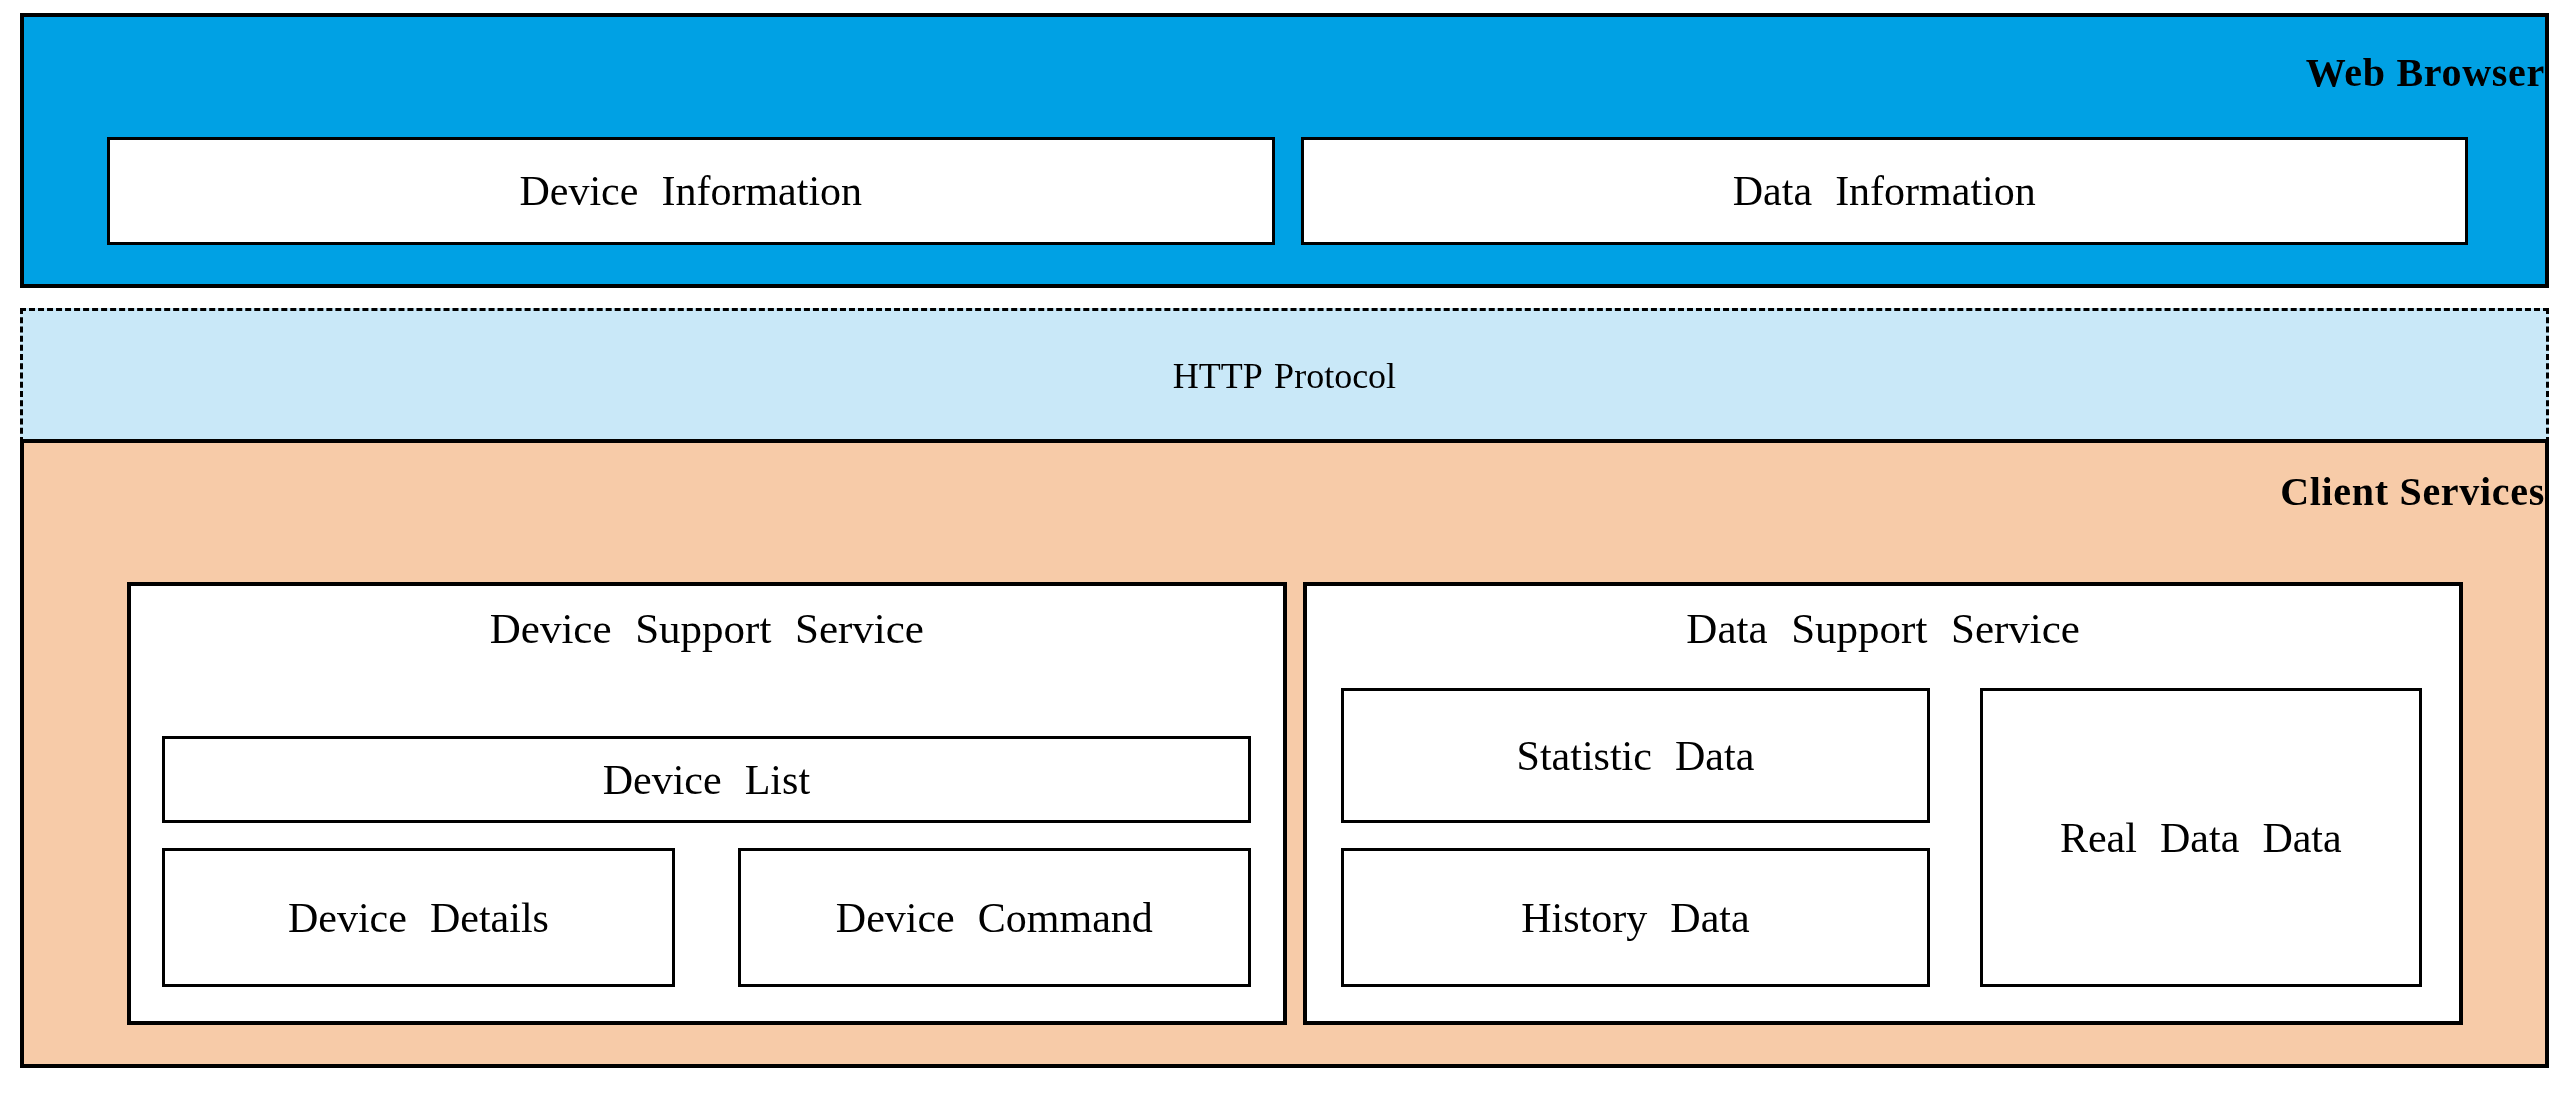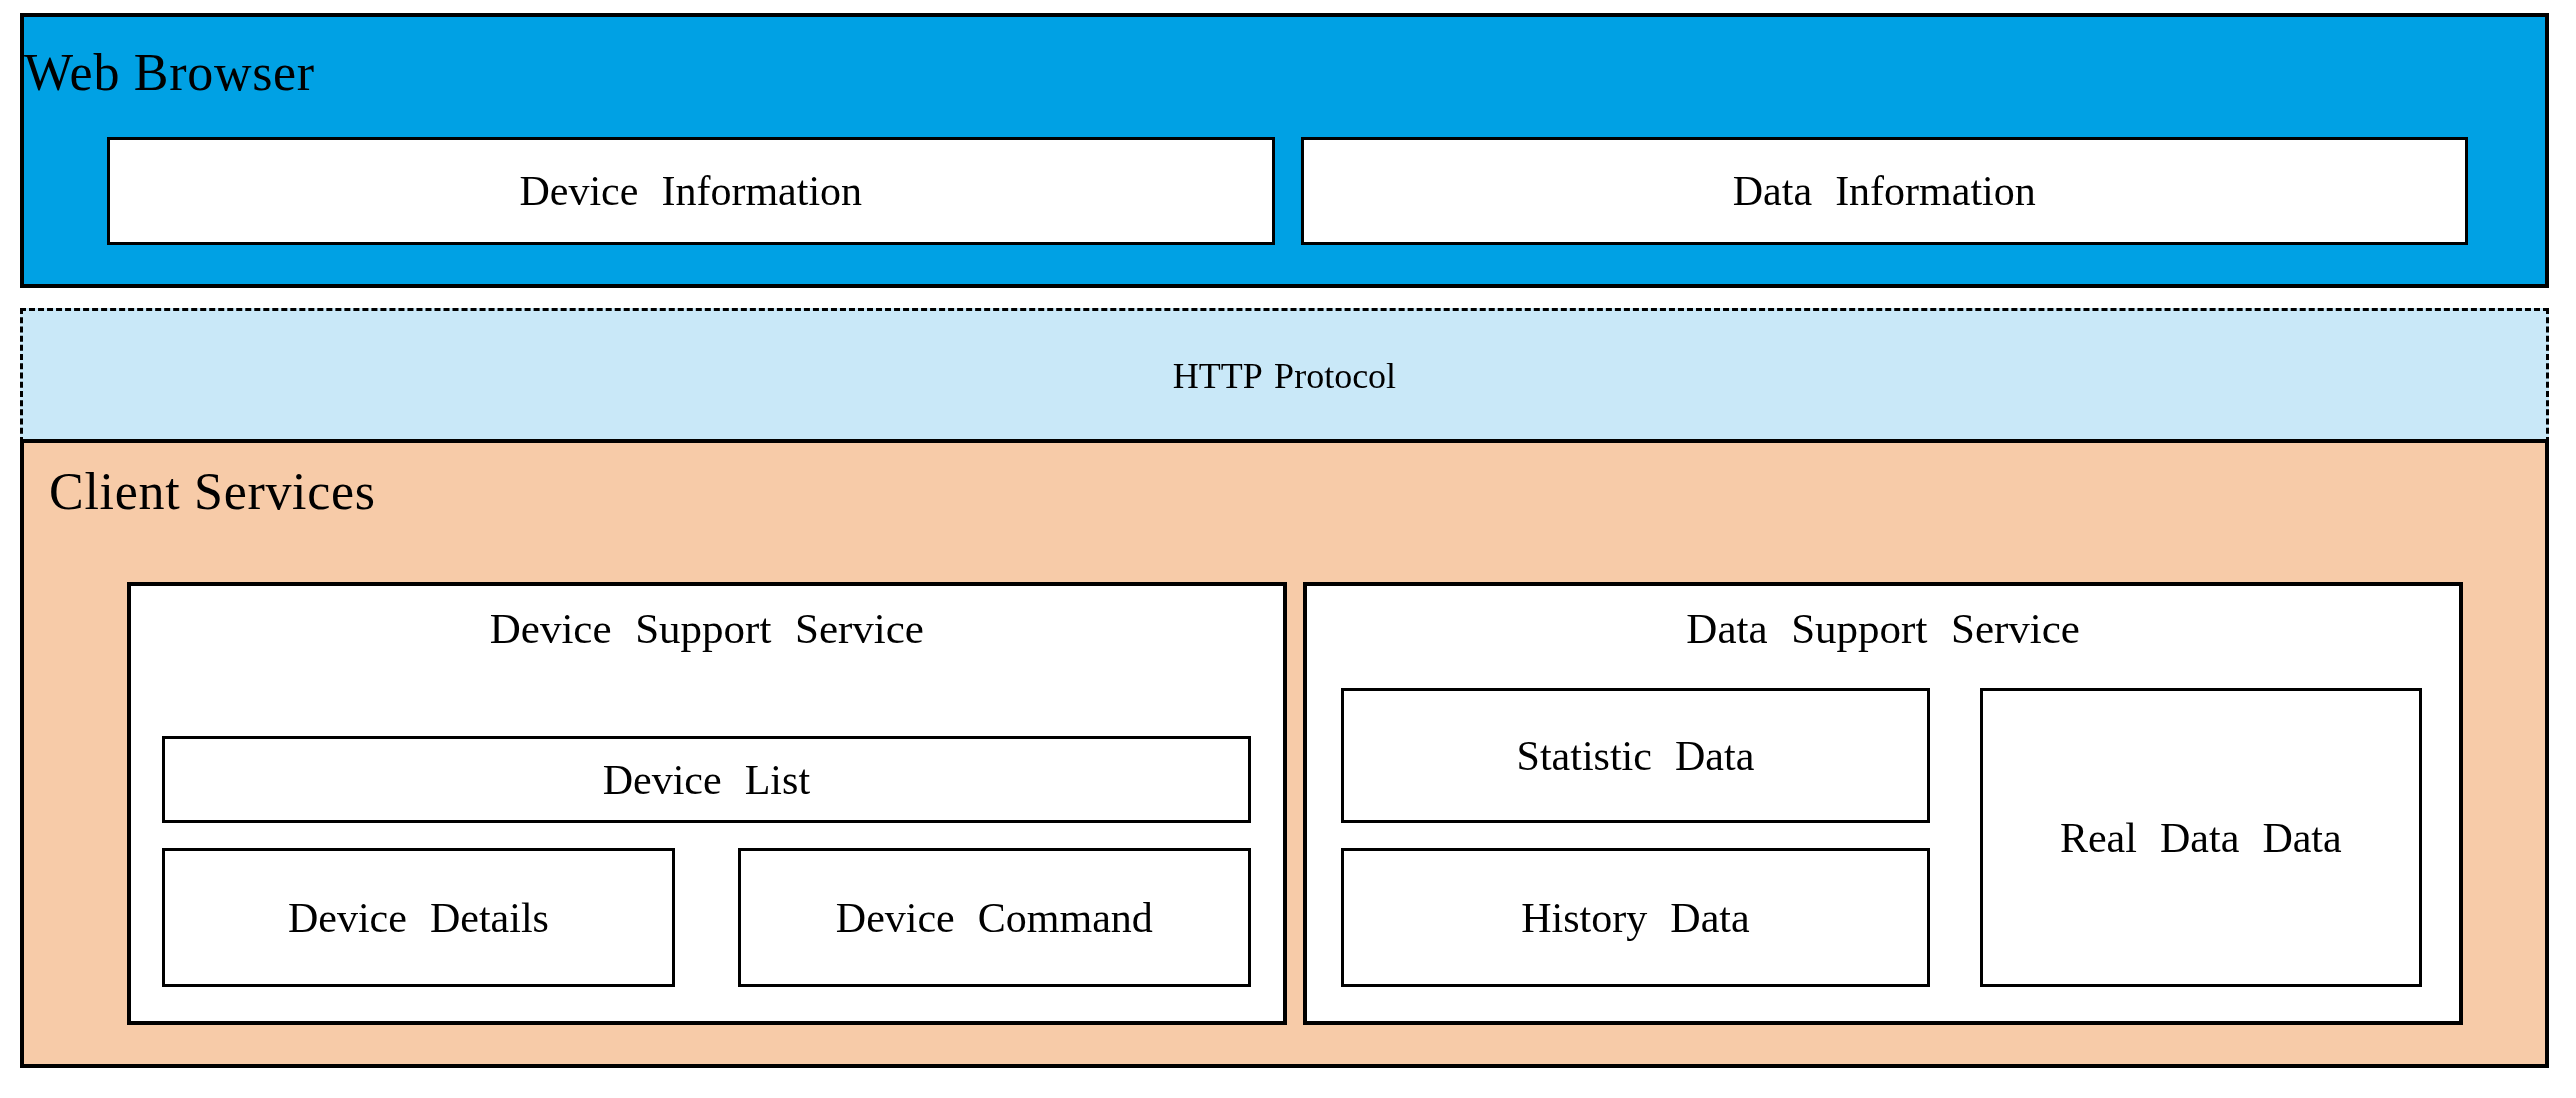--- a/index.html
+++ b/index.html
@@ -13,22 +13,22 @@
 
   
   .sec-browser {
     position: absolute; left: 20px; top: 13px;
     width: 2529px; height: 275px;
     background: #00A1E4;
     border: 4.3px solid #000;
   }
   .sec-title {
     position: absolute; left: 0; right: 0;
-    text-align: left;
-    font-size: 52px; font-weight: normal;
+    text-align: right;
+    font-size: 40px; font-weight: bold;
     line-height: 60px;
     letter-spacing: 0.7px;
   }
   .sec-browser .sec-title { top: 26px; }
   .wb-row {
     position: absolute; left: 83px; right: 77px;
     top: 120px; height: 108px;
     display: flex; gap: 26px;
   }
   .label-box {

